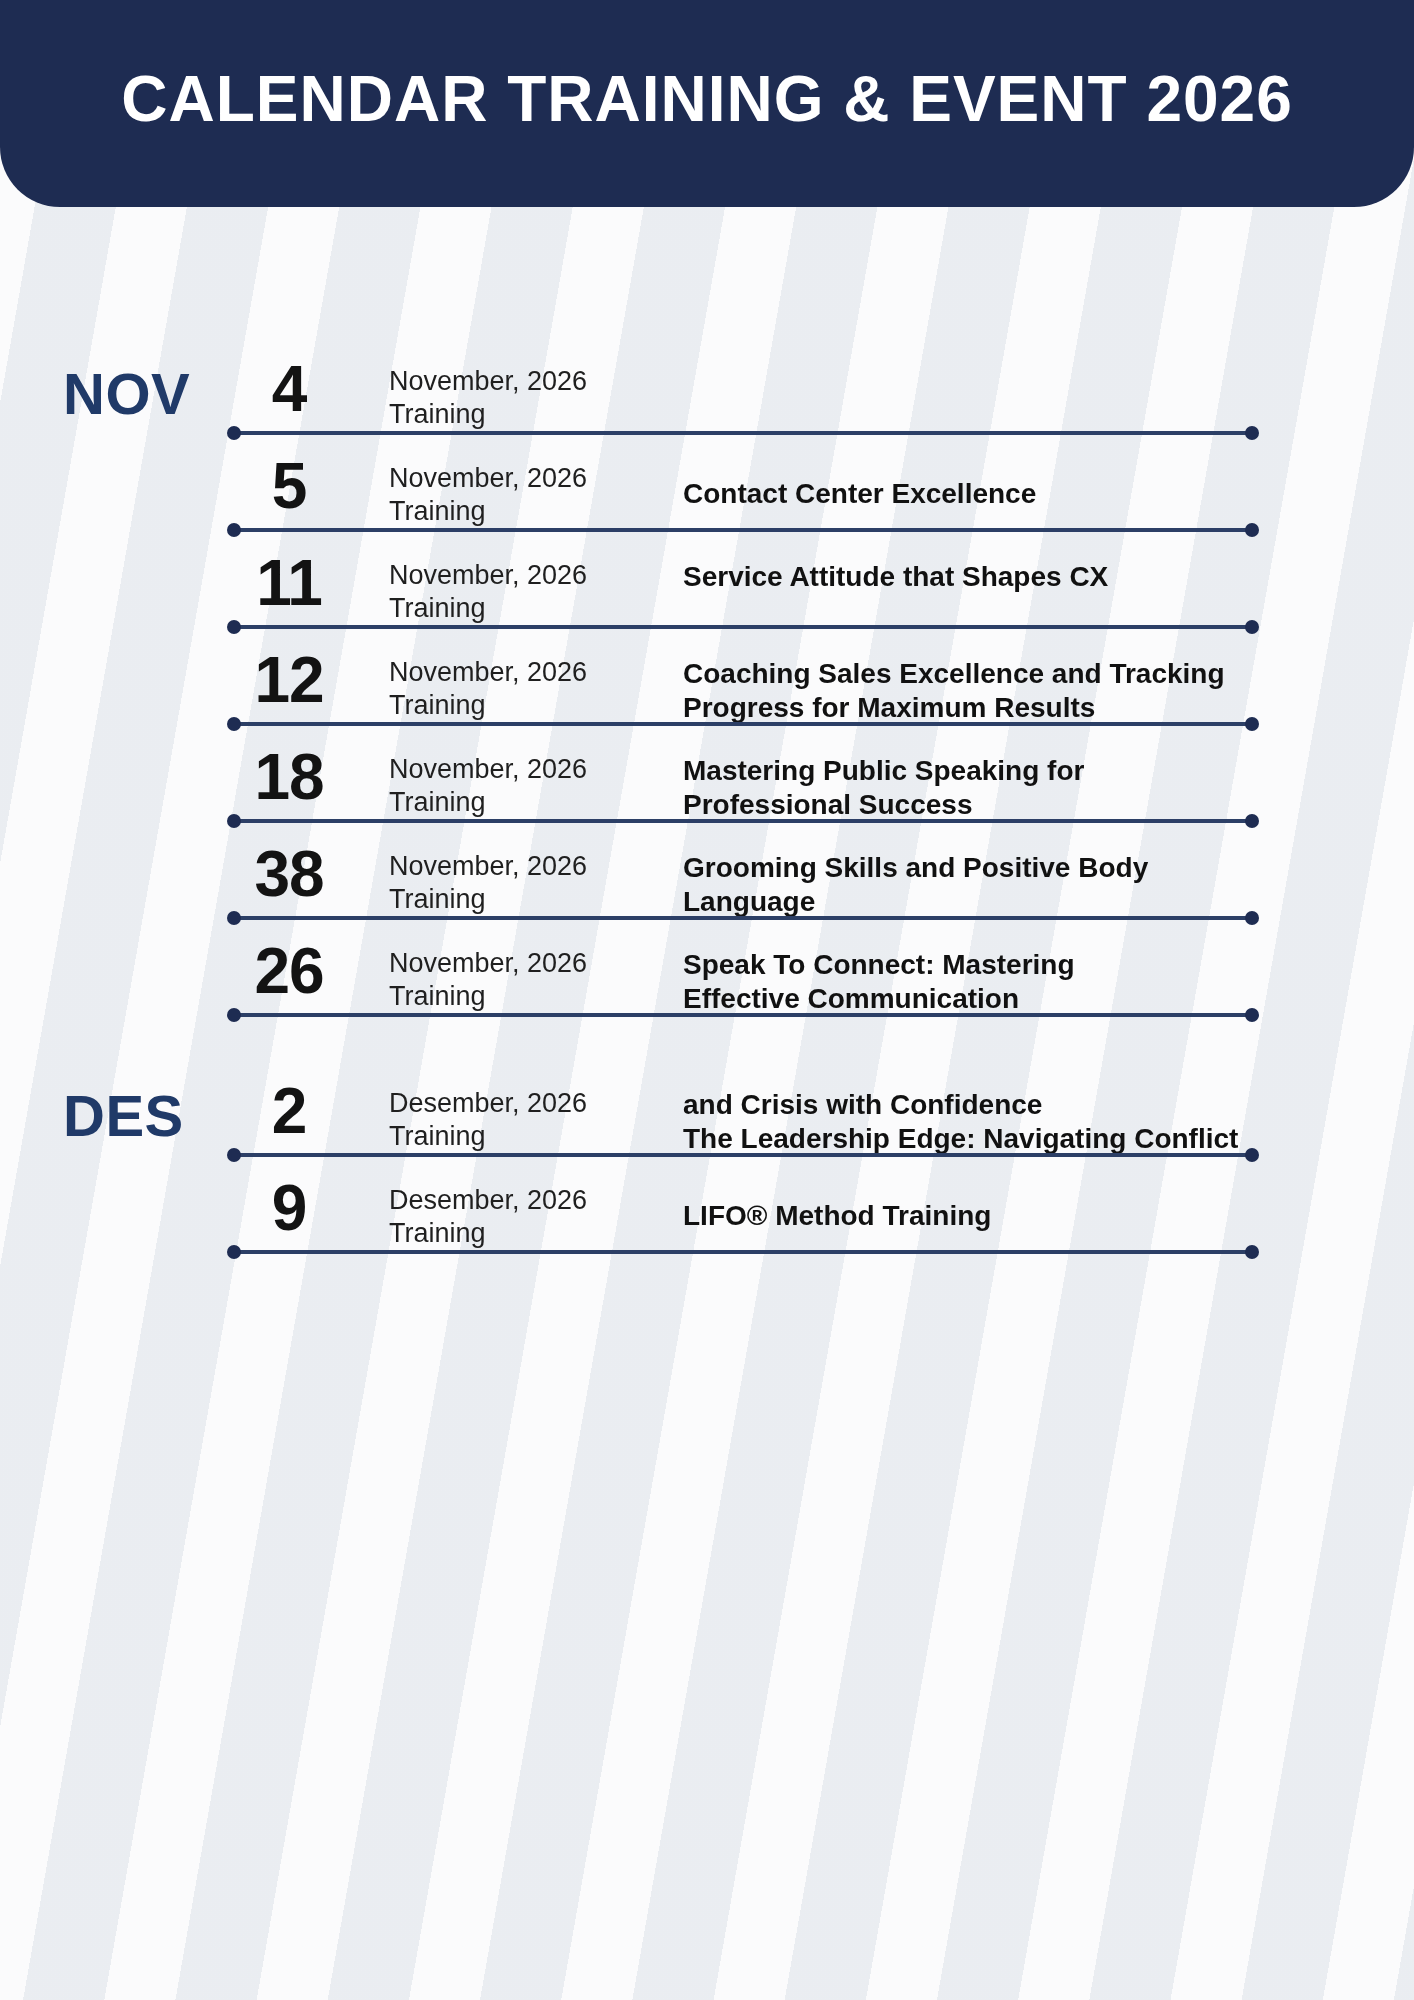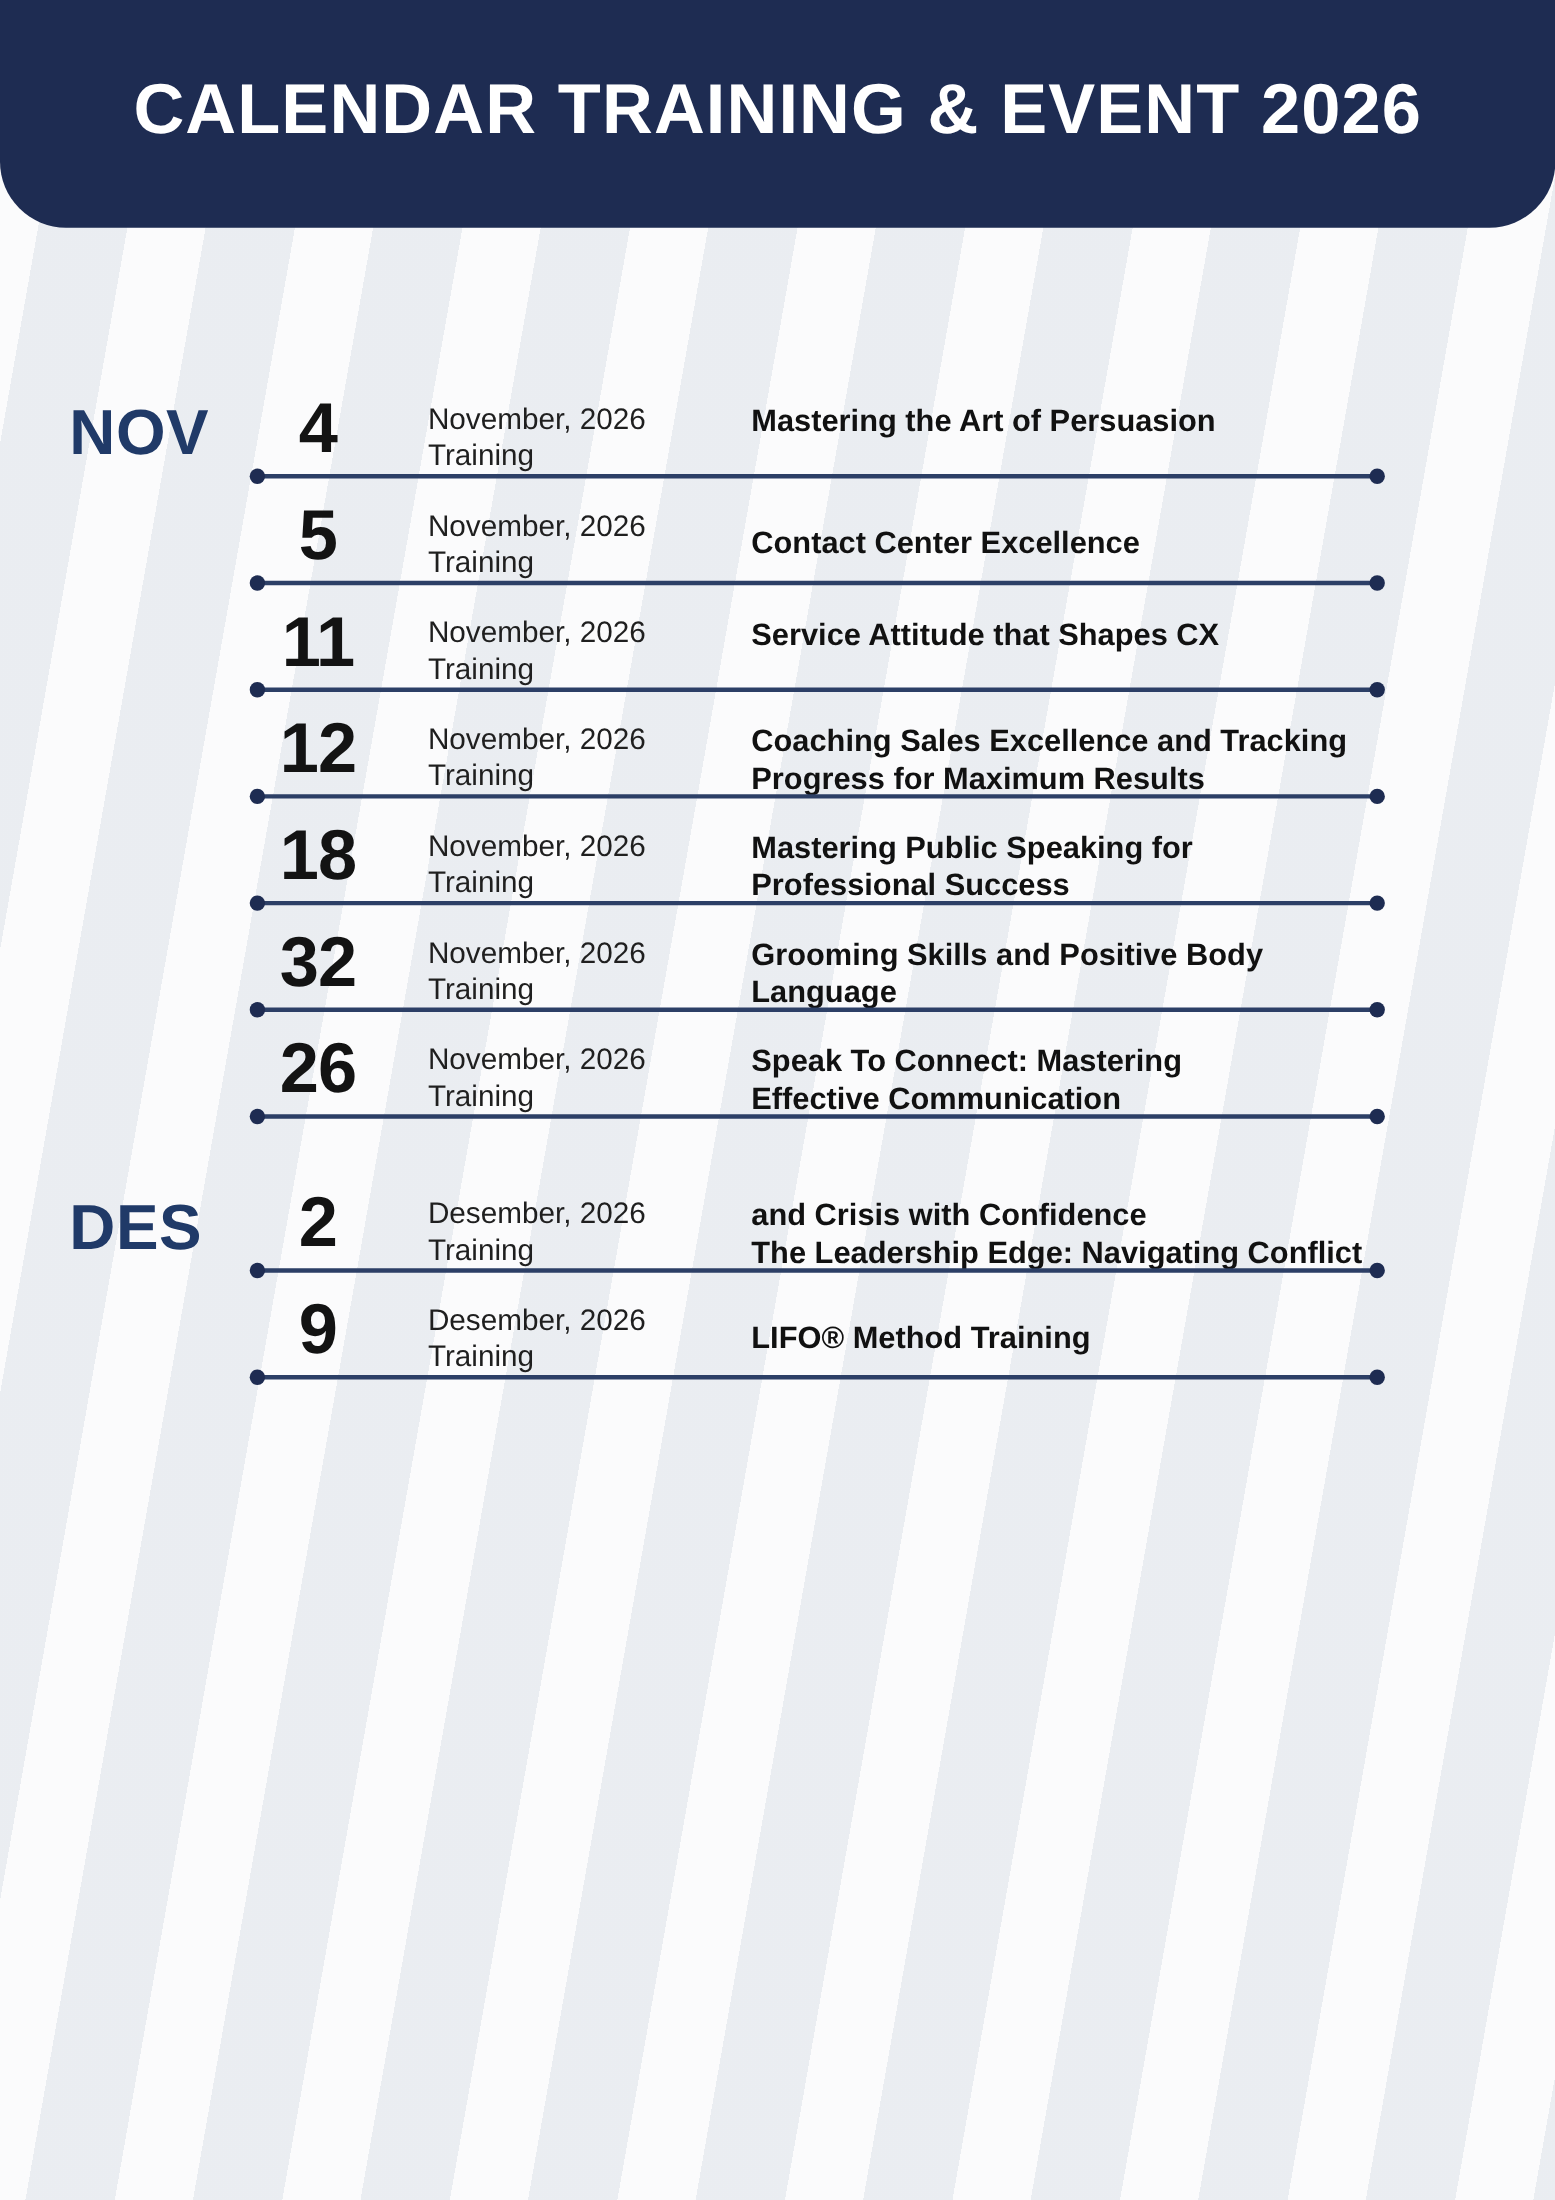--- a/index.html
+++ b/index.html
@@ -141,23 +141,20 @@
   <div class="calendar" id="calendar">
       <div class="row v-top">
     <div class="month-cell">
       <span class="month-label">NOV</span>
     </div>
     <div class="day-cell">4</div>
     <div class="date-cell">
       <div>November, 2026</div>
       <div>Training</div>
     </div>
-    <div class="title-cell">
-          <div>Mastering the Art of Persuasion</div>
-        </div>
     <div class="row-line"></div>
   </div>
       <div class="row v-center">
     <div class="month-cell">
       <span class="month-label"></span>
     </div>
     <div class="day-cell">5</div>
     <div class="date-cell">
       <div>November, 2026</div>
       <div>Training</div>
@@ -208,21 +205,21 @@
     <div class="title-cell">
           <div>Mastering Public Speaking for</div>
           <div>Professional Success</div>
         </div>
     <div class="row-line"></div>
   </div>
       <div class="row v-top">
     <div class="month-cell">
       <span class="month-label"></span>
     </div>
-    <div class="day-cell">32</div>
+    <div class="day-cell">38</div>
     <div class="date-cell">
       <div>November, 2026</div>
       <div>Training</div>
     </div>
     <div class="title-cell">
           <div>Grooming Skills and Positive Body</div>
           <div>Language</div>
         </div>
     <div class="row-line"></div>
   </div>

